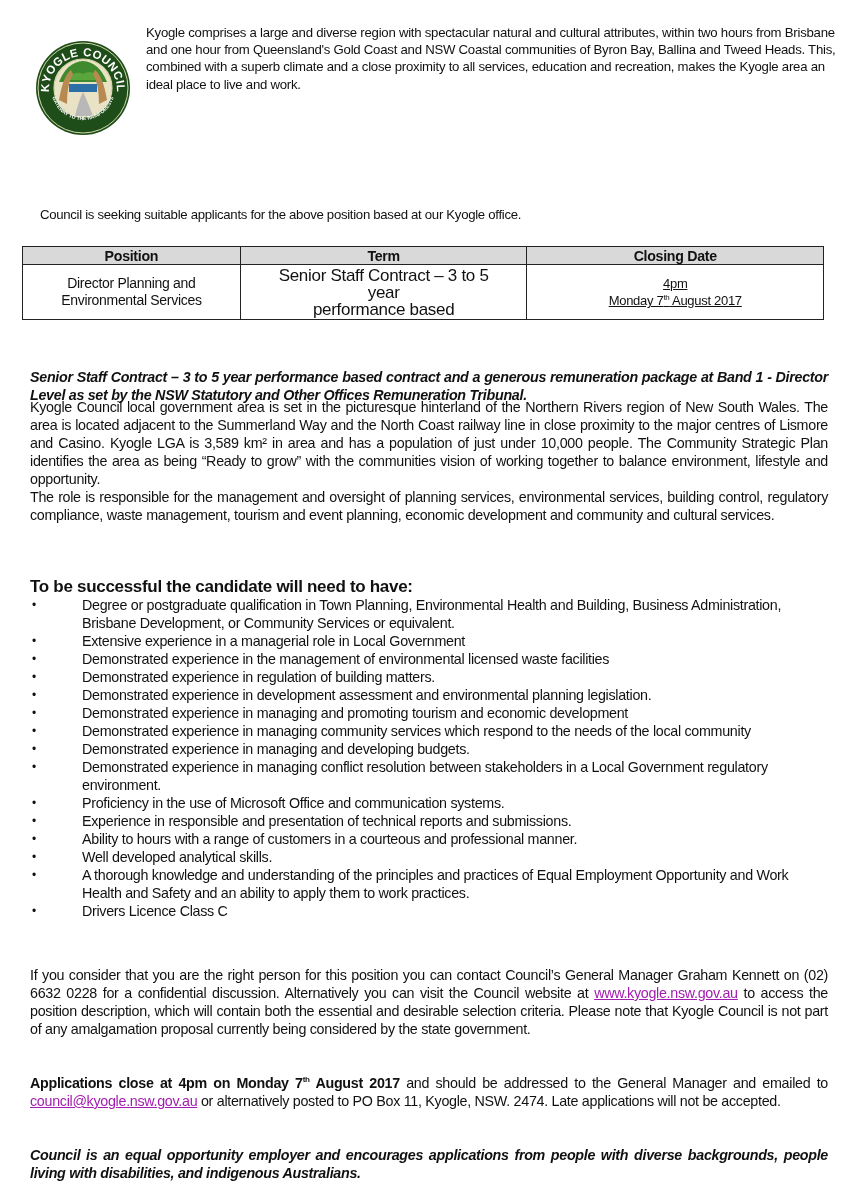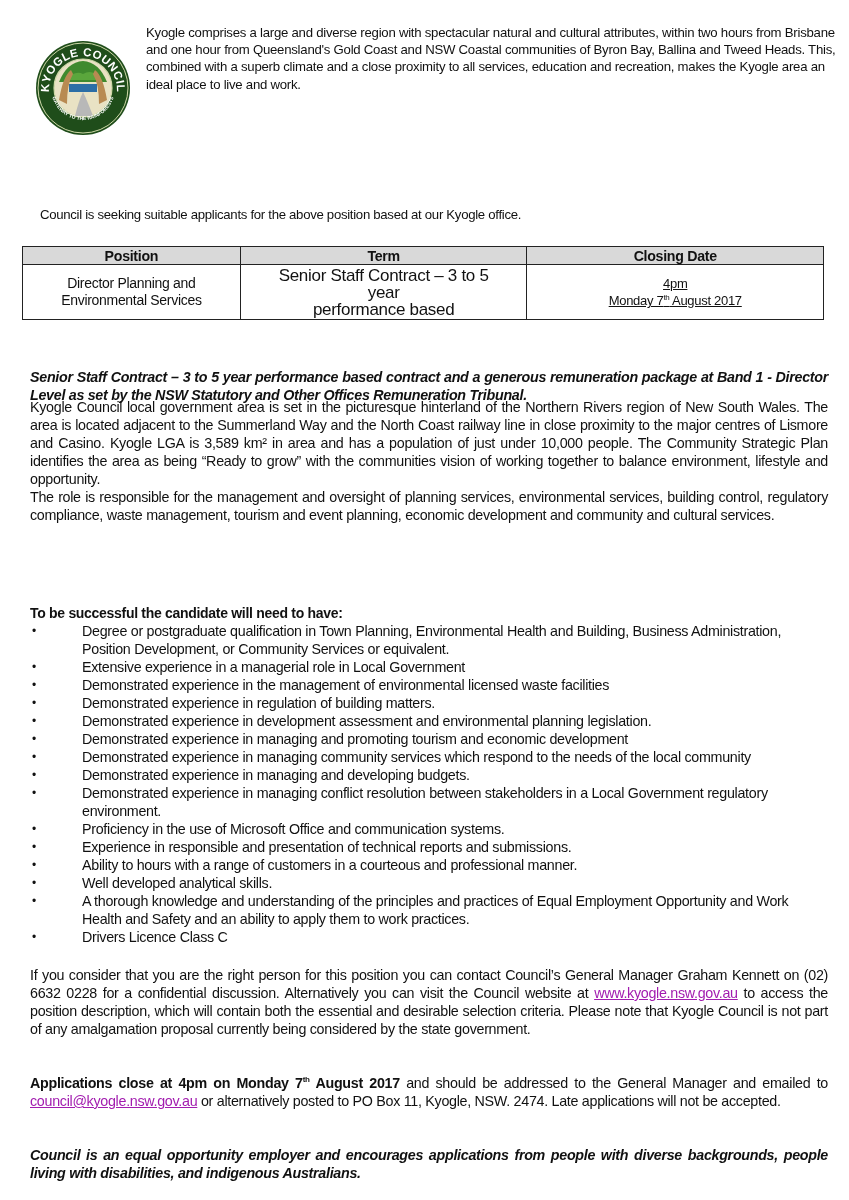--- a/index.html
+++ b/index.html
@@ -128,23 +128,23 @@
     </tbody>
   </table>
 
   <div class="body-text bold-italic" style="top:344px;margin-top:24px;">Senior Staff Contract – 3 to 5 year performance based contract and a generous remuneration package at Band 1 - Director Level as set by the NSW Statutory and Other Offices Remuneration Tribunal.</div>
 
   <div class="body-text" style="top:398px;">Kyogle Council local government area is set in the picturesque hinterland of the Northern Rivers region of New South Wales. The area is located adjacent to the Summerland Way and the North Coast railway line in close proximity to the major centres of Lismore and Casino. Kyogle LGA is 3,589 km² in area and has a population of just under 10,000 people. The Community Strategic Plan identifies the area as being “Ready to grow” with the communities vision of working together to balance environment, lifestyle and opportunity.</div>
 
   <div class="body-text" style="top:488px;">The role is responsible for the management and oversight of planning services, environmental services, building control, regulatory compliance, waste management, tourism and event planning, economic development and community and cultural services.</div>
 
   <div class="body-text" style="top:578px;">
-    <div class="bold" style="font-size:14px;margin-top:26px;">To be successful the candidate will need to have:</div>
+    <div class="bold" style="font-size:17px;">To be successful the candidate will need to have:</div>
     <ul class="criteria">
-      <li><span class="bullet">•</span><span>Degree or postgraduate qualification in Town Planning, Environmental Health and Building, Business Administration, Position Development, or Community Services or equivalent.</span></li>
+      <li><span class="bullet">•</span><span>Degree or postgraduate qualification in Town Planning, Environmental Health and Building, Business Administration, Brisbane Development, or Community Services or equivalent.</span></li>
       <li><span class="bullet">•</span><span>Extensive experience in a managerial role in Local Government</span></li>
       <li><span class="bullet">•</span><span>Demonstrated experience in the management of environmental licensed waste facilities</span></li>
       <li><span class="bullet">•</span><span>Demonstrated experience in regulation of building matters.</span></li>
       <li><span class="bullet">•</span><span>Demonstrated experience in development assessment and environmental planning legislation.</span></li>
       <li><span class="bullet">•</span><span>Demonstrated experience in managing and promoting tourism and economic development</span></li>
       <li><span class="bullet">•</span><span>Demonstrated experience in managing community services which respond to the needs of the local community</span></li>
       <li><span class="bullet">•</span><span>Demonstrated experience in managing and developing budgets.</span></li>
       <li><span class="bullet">•</span><span>Demonstrated experience in managing conflict resolution between stakeholders in a Local Government regulatory environment.</span></li>
       <li><span class="bullet">•</span><span>Proficiency in the use of Microsoft Office and communication systems.</span></li>
       <li><span class="bullet">•</span><span>Experience in responsible and presentation of technical reports and submissions.</span></li>

